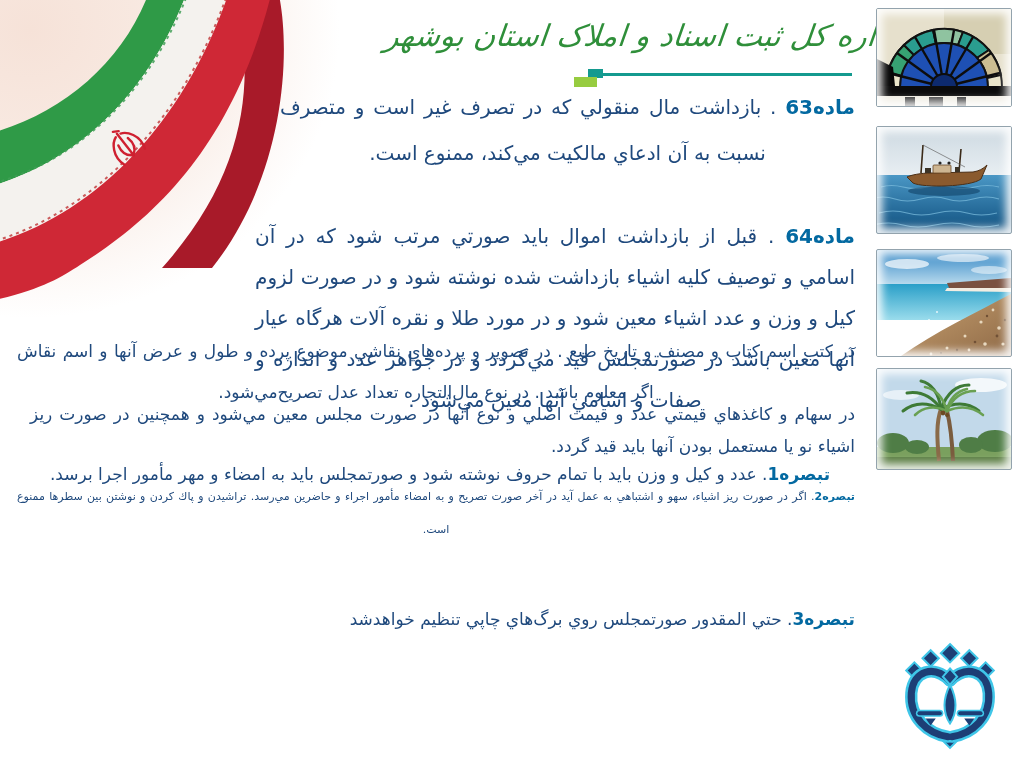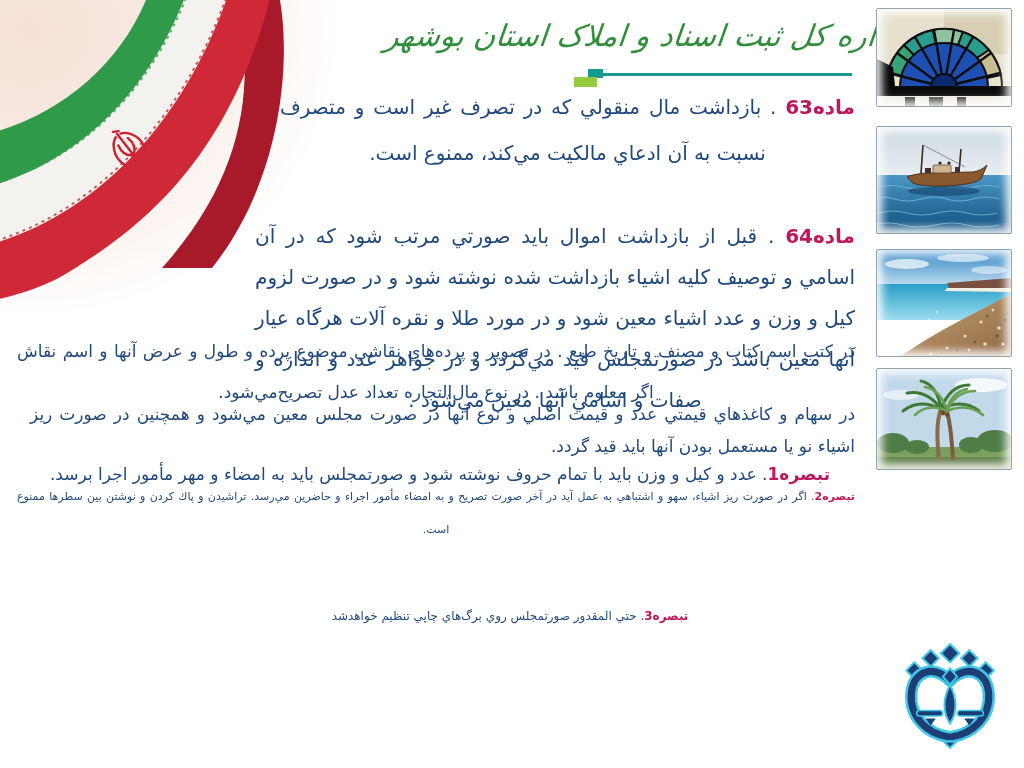--- a/index.html
+++ b/index.html
@@ -11,29 +11,29 @@
   .page-title{position:absolute;left:418px;top:2px;width:446px;height:66px;
      display:flex;align-items:center;justify-content:center;direction:rtl;
      color:#2f8f3a;font-size:30px;font-style:italic;transform:skewX(-6deg);
      font-family:"DejaVu Serif","DejaVu Sans",serif;white-space:nowrap;}
   .t-line{position:absolute;left:600px;top:73px;width:252px;height:3px;background:#149a8f;}
   .t-cap-teal{position:absolute;left:588px;top:69px;width:15px;height:9px;background:#149a8f;}
   .t-cap-green{position:absolute;left:574px;top:77px;width:23px;height:10px;background:#97cc40;}
 
   .para{position:absolute;right:169px;direction:rtl;text-align:justify;
         color:#1F497D;}
-  .para .lbl{color:#be185d;font-weight:bold;}
+  .para .lbl{color:#0369a1;font-weight:bold;}
   .last-center{text-align-last:center;}
   .p1{top:84px;width:575px;font-size:20px;line-height:46px;}
   .p2{top:168px;width:600px;font-size:20px;line-height:41px;margin-top:48px;}
   .p3{top:331px;width:838px;font-size:17px;line-height:41px;}
   .p4{top:398px;width:825px;font-size:17px;line-height:32px;}
   .p5{top:464px;width:830px;font-size:17px;white-space:nowrap;text-align:center;}
   .p6{top:480px;width:838px;font-size:11px;line-height:33px;}
-  .p7{top:609px;width:690px;font-size:12px;white-space:nowrap;text-align:center;}
+  .p7{top:609px;width:690px;font-size:17px;white-space:nowrap;text-align:right;}
 
   .photo{position:absolute;left:876px;width:134px;border:1px solid #93a3ad;border-radius:2px;
          overflow:hidden;box-shadow:inset 0 0 10px 6px rgba(255,255,255,0.85);background:#fff;}
   .photo svg{display:block;}
   .ph1{top:8px;height:97px;}
   .ph2{top:126px;height:106px;}
   .ph3{top:249px;height:106px;}
   .ph4{top:368px;height:100px;}
   .photo::after{content:"";position:absolute;inset:0;
      box-shadow:inset 0 0 9px 5px rgba(255,255,255,0.9);pointer-events:none;}

